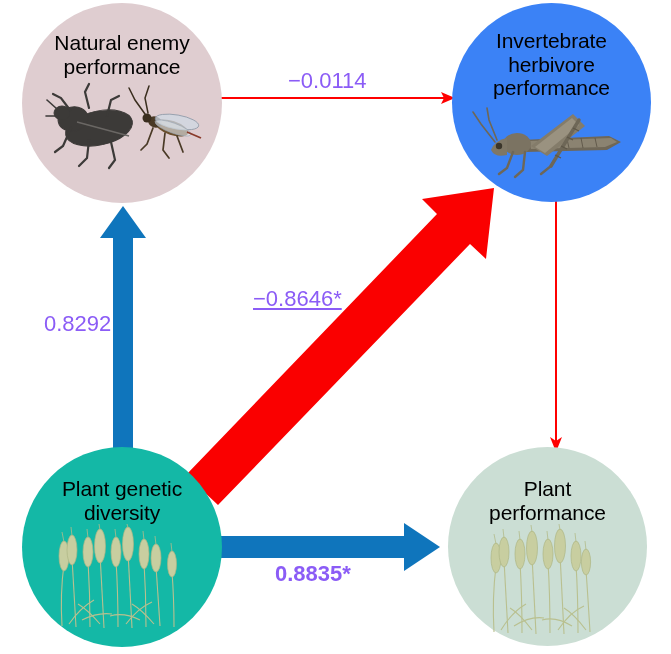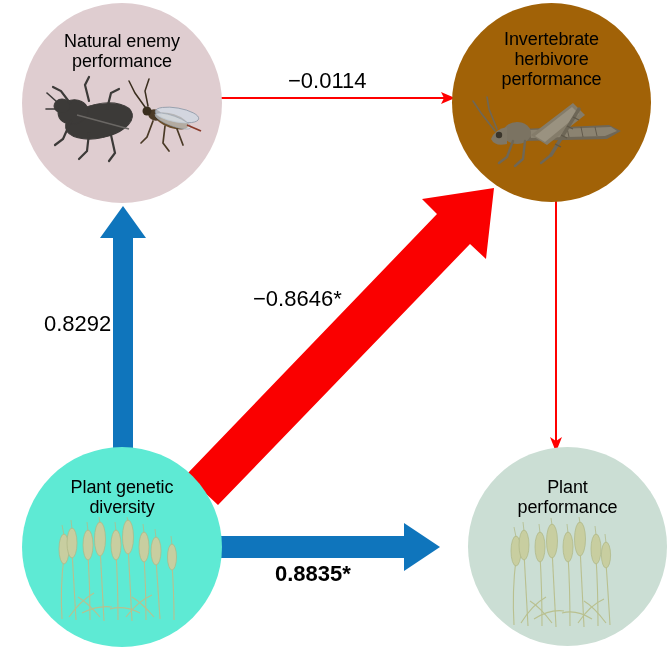--- a/index.html
+++ b/index.html
@@ -21,65 +21,65 @@
     position: absolute;
     border-radius: 50%;
     display: flex;
     flex-direction: column;
     align-items: center;
     box-sizing: border-box;
   }
   .node-label {
     text-align: center;
     color: #000000;
-    font-size: 18px;
+    font-size: 21px;
     line-height: 1.12;
     white-space: pre-line;
     font-family: "Liberation Sans", sans-serif;
     letter-spacing: -0.1px;
   }
   .node-art {
     position: relative;
     width: 100%;
     flex: 1;
   }
 
   
   #node-natural-enemy {
     left: 22px; top: 3px; width: 200px; height: 200px;
     background: #dfcdd0;
     padding-top: 28px;
   }
   #node-invertebrate-herbivore {
     left: 452px; top: 3px; width: 199px; height: 199px;
-    background: #a16207;
+    background: #3b82f6;
     padding-top: 26px;
   }
   #node-plant-genetic-diversity {
     left: 22px; top: 447px; width: 200px; height: 200px;
-    background: #5eead4;
+    background: #14b8a6;
     padding-top: 30px;
   }
   #node-plant-performance {
-    left: 468px; top: 447px; width: 199px; height: 199px;
+    left: 448px; top: 447px; width: 199px; height: 199px;
     background: #cbded4;
     padding-top: 30px;
   }
 
   
   .edge-label {
     position: absolute;
-    color: #000000;
+    color: #8b5cf6;
     font-size: 22px;
     font-family: "Liberation Sans", sans-serif;
     white-space: nowrap;
   }
   #label-ne-to-ih   { left: 288px; top: 68px; }
   #label-pgd-to-ne  { left: 44px;  top: 311px; }
-  #label-pgd-to-ih  { left: 253px; top: 286px; }
+  #label-pgd-to-ih  { left: 253px; top: 286px; text-decoration: underline; }
   #label-ih-to-pp   { left: 566px; top: 296px; }
   #label-pgd-to-pp  { left: 275px; top: 561px; font-weight: bold; }
 
   svg.arrows {
     position: absolute;
     left: 0; top: 0;
     width: 671px; height: 654px;
     pointer-events: none;
   }
 

